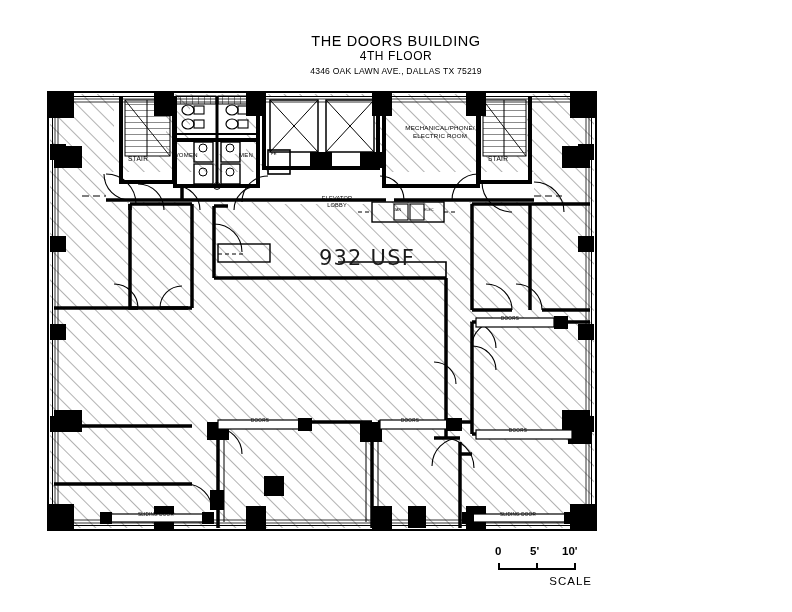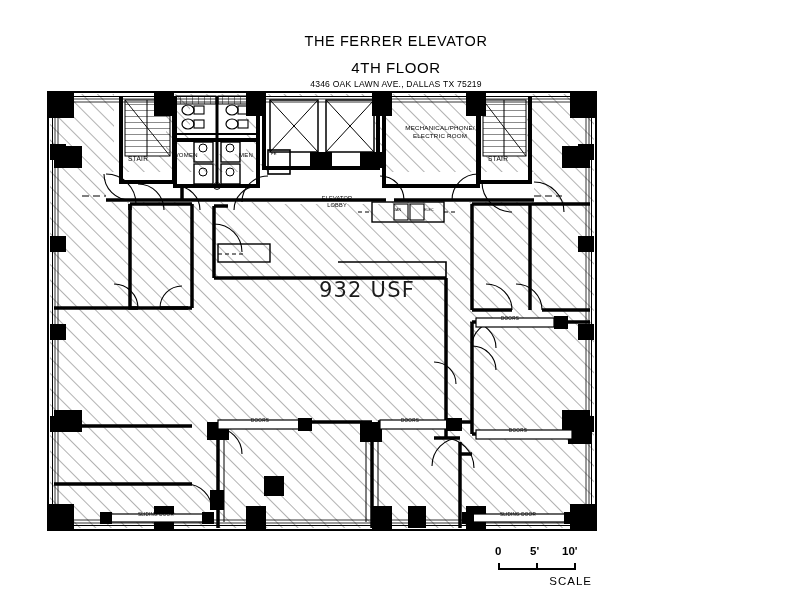--- a/index.html
+++ b/index.html
@@ -32,24 +32,24 @@
     width: 792px;
     text-align: center;
     line-height: 1.05;
   }
   .title-line1 {
     font-size: 14.5px;
     letter-spacing: 0.6px;
     font-weight: 400;
   }
   .title-line2 {
-    font-size: 15px;
+    font-size: 12px;
     letter-spacing: 0.6px;
     font-weight: 400;
-    margin-top: 11px;
+    margin-top: 1px;
   }
   .title-addr {
     font-size: 8.6px;
     letter-spacing: 0.2px;
     margin-top: 4px;
     font-weight: 400;
   }
 
   
   #plan-wrap {
@@ -66,21 +66,20 @@
     position: absolute;
     font-family: "DejaVu Sans", sans-serif;
     font-weight: 400;
     color: #1a1a1a;
     white-space: nowrap;
   }
   #lbl-932 {
     left: 277px; top: 160px;
     font-size: 21px;
     letter-spacing: 1.2px;
-    margin-top: 32px;
   }
   #lbl-3958 {
     left: 236px; top: 320px;
     font-size: 21px;
     letter-spacing: 1.2px;
   }
 
   .plan-text {
     position: absolute;
     font-family: "Liberation Sans", sans-serif;
@@ -142,21 +141,21 @@
     font-weight: normal;
     letter-spacing: 1px;
   }
 </style>
 </head>
 <body>
 
 <div id="sheet">
 
   <div class="titleblock">
-    <div class="title-line1">THE FERRER ELEVATOR</div>
+    <div class="title-line1">THE DOORS BUILDING</div>
     <div class="title-line2">4TH FLOOR</div>
     <div class="title-addr">4346 OAK LAWN AVE., DALLAS TX 75219</div>
   </div>
 
   <div id="plan-wrap">
 
     <svg id="plan-svg" width="560" height="450" viewBox="0 0 560 450">
       <defs>
 
         <pattern id="hatch" width="11" height="11" patternUnits="userSpaceOnUse" patternTransform="rotate(-45)">

